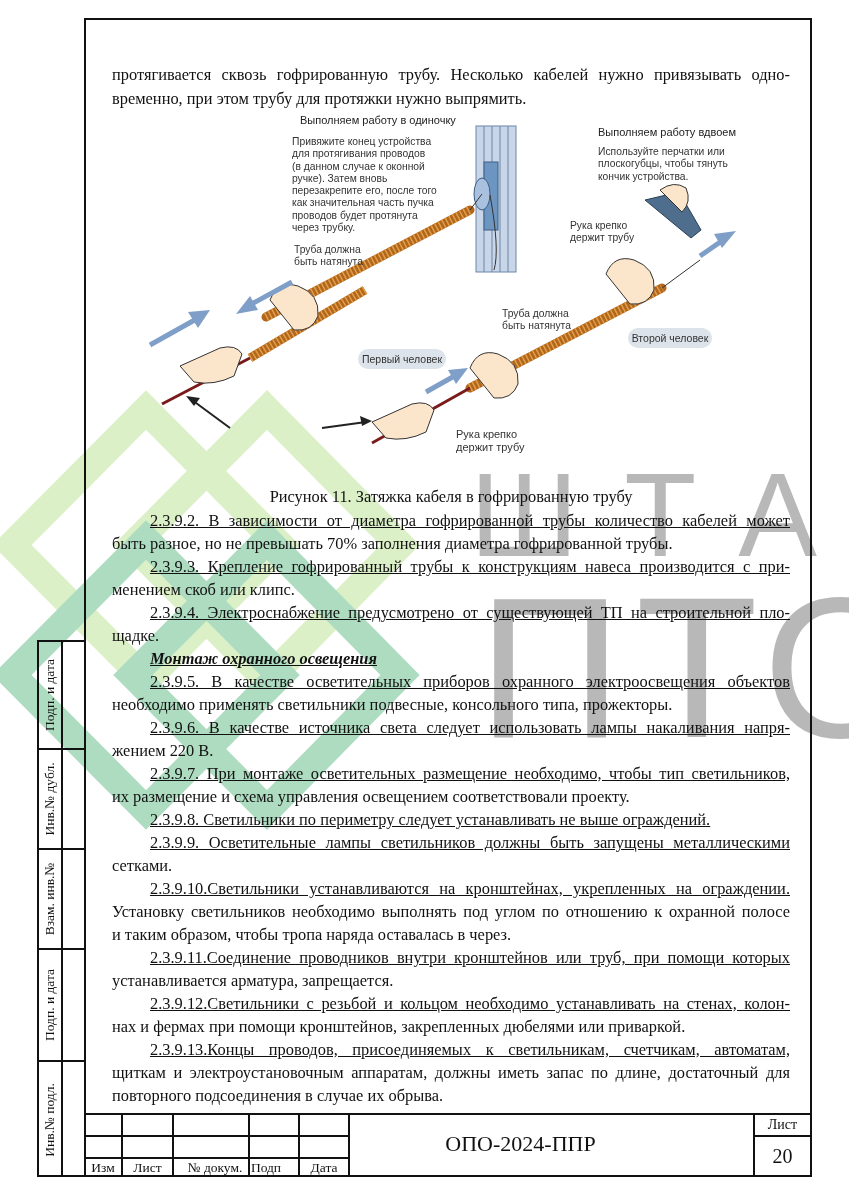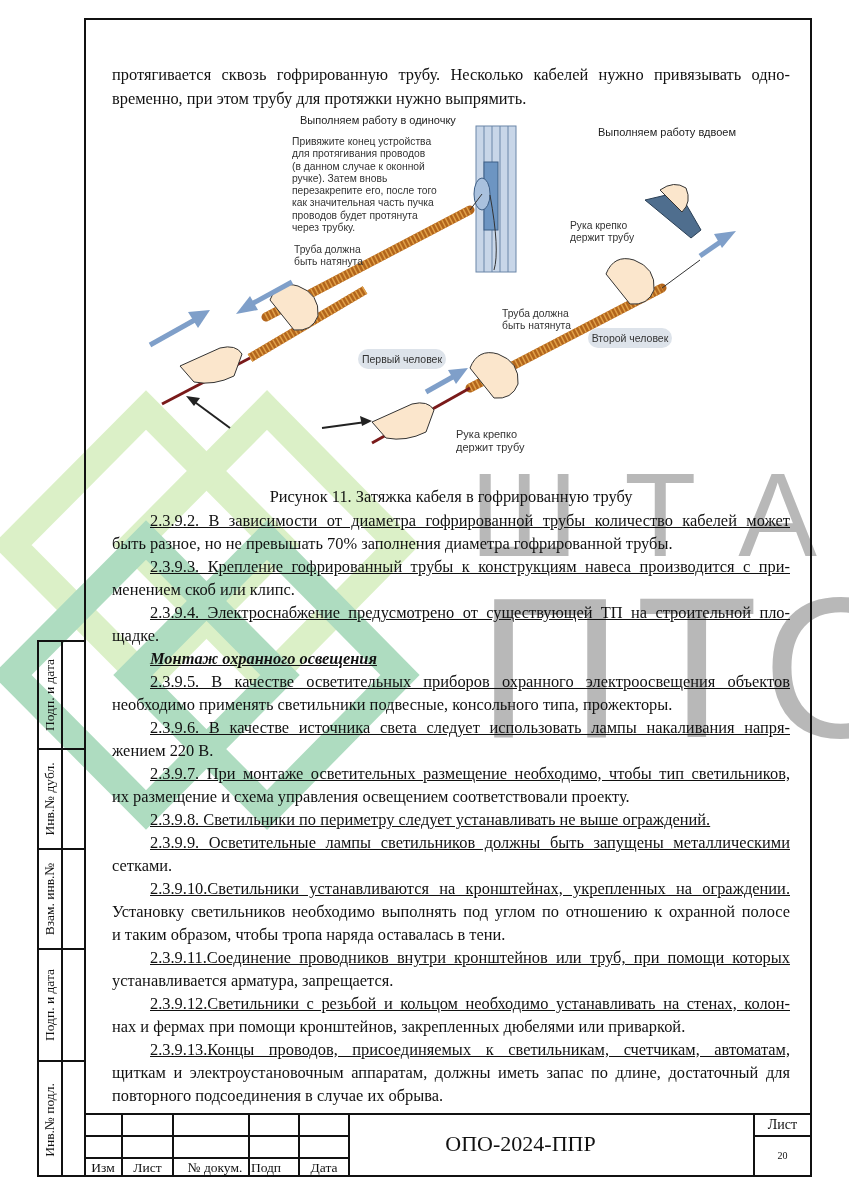--- a/index.html
+++ b/index.html
@@ -107,29 +107,34 @@
     <div>перезакрепите его, после того</div>
     <div>как значительная часть пучка</div>
     <div>проводов будет протянута</div>
     <div>через трубку.</div>
   </div>
   <div class="ill" style="left:154px;top:134px">
     <div>Труба должна</div>
     <div>быть натянута</div>
   </div>
   <div class="ill head" style="left:458px;top:16px">Выполняем работу вдвоем</div>
+  <div class="ill" style="left:458px;top:36px">
+    <div>Используйте перчатки или</div>
+    <div>плоскогубцы, чтобы тянуть</div>
+    <div>кончик устройства.</div>
+  </div>
   <div class="ill" style="left:430px;top:110px">
     <div>Рука крепко</div>
     <div>держит трубу</div>
   </div>
   <div class="ill" style="left:362px;top:198px">
     <div>Труба должна</div>
     <div>быть натянута</div>
   </div>
-  <div class="pill" style="left:448px;top:218px;width:84px">Второй человек</div>
+  <div class="pill" style="left:488px;top:218px;width:84px">Второй человек</div>
   <div class="pill" style="left:218px;top:239px;width:88px">Первый человек</div>
   <div class="ill" style="left:316px;top:318px;font-size:11px;line-height:13px">
     <div>Рука крепко</div>
     <div>держит трубу</div>
   </div>
 </div>
 
 <div class="caption" style="top:486px">Рисунок 11. Затяжка кабеля в гофрированную трубу</div>
 
 <div class="text-line indent" style="top:510px">
@@ -168,21 +173,21 @@
 
 <div class="text-line indent" style="top:832px">
     <span style="display:block;text-align:justify;text-align-last:justify">2.3.9.9. Осветительные лампы светильников должны быть запущены металлическими</span>
   </div>
 <div class="text-line" style="top:855px">сетками.</div>
 
 <div class="text-line indent" style="top:878px">
     <span style="display:block;text-align:justify;text-align-last:justify">2.3.9.10.Светильники устанавливаются на кронштейнах, укрепленных на ограждении.</span>
   </div>
 <div class="text-line justify" style="top:901px">Установку светильников необходимо выполнять под углом по отношению к охранной полосе</div>
-<div class="text-line" style="top:924px">и таким образом, чтобы тропа наряда оставалась в тени.</div>
+<div class="text-line" style="top:924px">и таким образом, чтобы тропа наряда оставалась в через.</div>
 
 <div class="text-line indent" style="top:947px">
     <span style="display:block;text-align:justify;text-align-last:justify">2.3.9.11.Соединение проводников внутри кронштейнов или труб, при помощи которых</span>
   </div>
 <div class="text-line" style="top:970px">устанавливается арматура, запрещается.</div>
 
 <div class="text-line indent" style="top:993px">
     <span style="display:block;text-align:justify;text-align-last:justify">2.3.9.12.Светильники с резьбой и кольцом необходимо устанавливать на стенах, колон-</span>
   </div>
 <div class="text-line" style="top:1016px">нах и фермах при помощи кронштейнов, закрепленных дюбелями или приваркой.</div>
@@ -228,13 +233,13 @@
   <div class="stamp-line-v" style="left:348px;top:1113px;height:64px"></div>
   <div class="stamp-line-v" style="left:753px;top:1113px;height:64px"></div>
 </div>
 <div class="stamp-label" style="left:85px;top:1159px;width:36px">Изм</div>
 <div class="stamp-label" style="left:123px;top:1159px;width:49px">Лист</div>
 <div class="stamp-label" style="left:174px;top:1159px;width:82px">№ докум.</div>
 <div class="stamp-label" style="left:250px;top:1159px;width:32px">Подп</div>
 <div class="stamp-label" style="left:300px;top:1159px;width:48px">Дата</div>
 <div class="doc-code">ОПО-2024-ППР</div>
 <div class="stamp-label" style="left:755px;top:1116px;width:55px;font-size:14px">Лист</div>
-<div class="stamp-label" style="left:755px;top:1147px;width:55px;font-size:10px">20</div>
+<div class="stamp-label" style="left:755px;top:1147px;width:55px;font-size:20px">20</div>
 
 </body></html>

